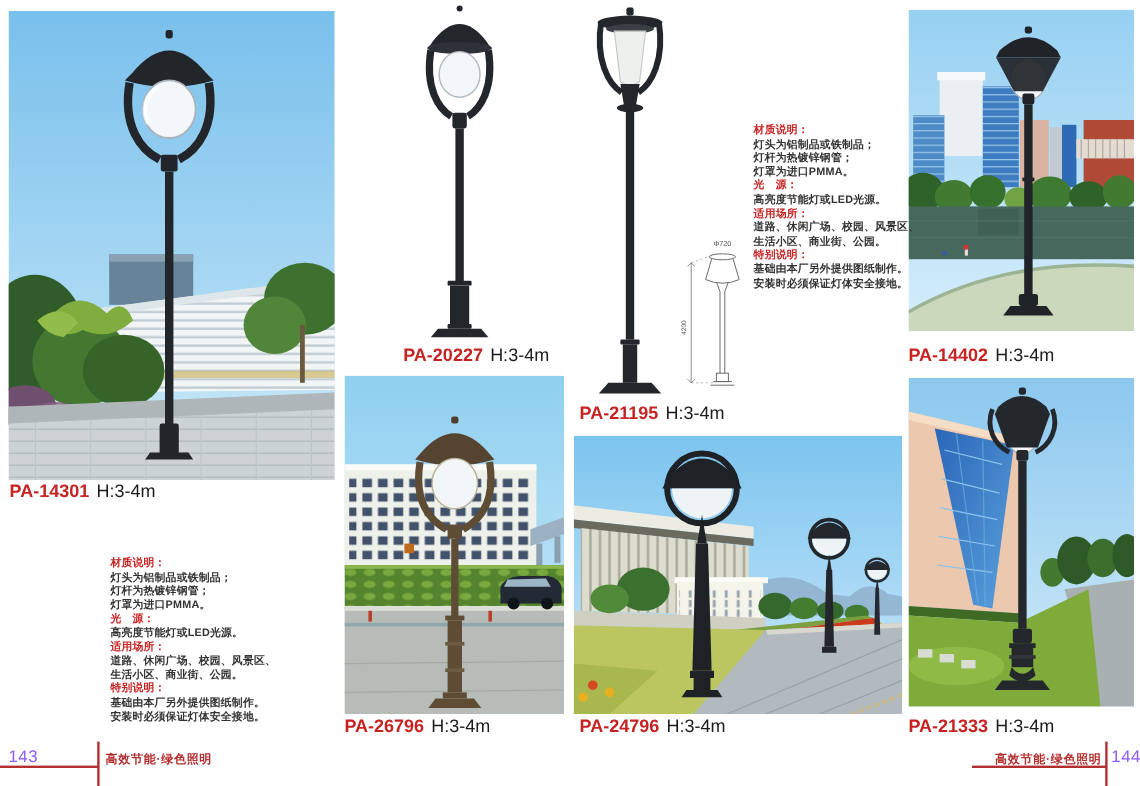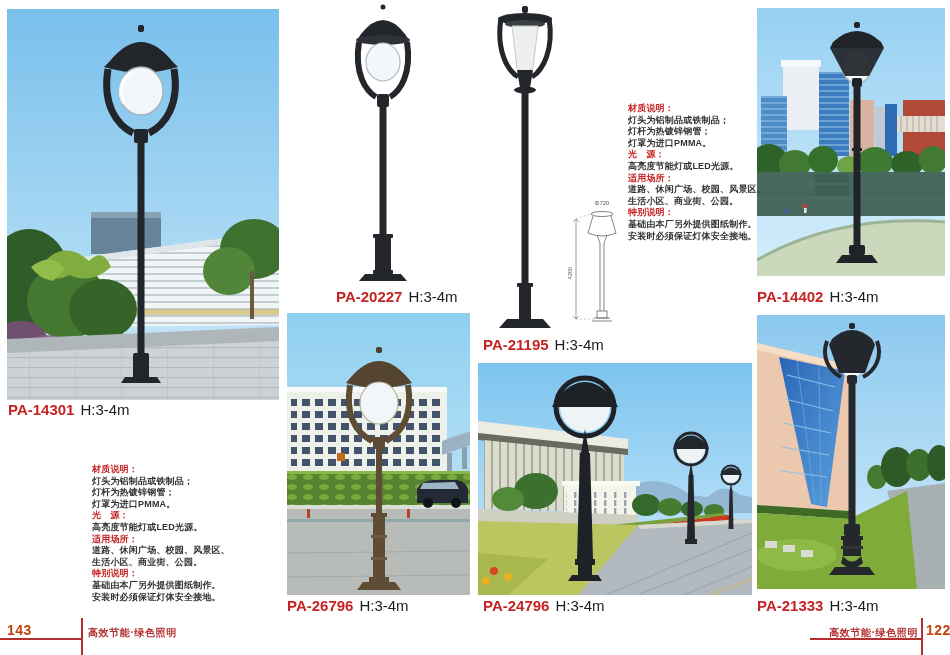--- a/index.html
+++ b/index.html
@@ -10,21 +10,21 @@
   .photo{position:absolute;overflow:hidden;}
   .photo svg{display:block;}
   .lampfig{position:absolute;}
   .plabel{position:absolute;white-space:nowrap;font-size:15px;line-height:17px;}
   .pmodel{color:#c62323;font-weight:700;}
   .pheight{color:#1c1c1c;font-weight:400;margin-left:6px;}
   .spec{position:absolute;width:178px;font-size:9px;line-height:11.6px;color:#333;font-weight:600;letter-spacing:0.2px;}
   .spec .h{color:#c62323;font-weight:700;font-family:Liberation Serif, serif;}
   .footer-rule{position:absolute;height:2px;background:#b43030;}
   .footer-vline{position:absolute;width:2px;background:#b43030;}
-  .pageno{position:absolute;font-size:14px;font-weight:700;color:#c2410c;letter-spacing:0.5px;}
+  .pageno{position:absolute;font-size:14px;font-weight:400;color:#8b5cf6;letter-spacing:0.5px;}
   .slogan{position:absolute;font-size:10px;font-weight:700;color:#b43030;letter-spacing:0.6px;white-space:nowrap;}
   .tech{position:absolute;}
 </style>
 </head>
 <body>
 
 <div id="catalog">
 
   <div class="photo" style="left:7px;top:9px;width:272px;height:391px;">
     <svg viewBox="0 0 272 391" width="272" height="391">
@@ -422,15 +422,15 @@
   </div>
 
   <div class="pageno" style="left:7px;top:622px;">143</div>
   <div class="footer-rule" style="left:0;top:638px;width:82px;"></div>
   <div class="footer-vline" style="left:81px;top:618px;height:37px;"></div>
   <div class="slogan" style="left:88px;top:626px;">高效节能·绿色照明</div>
 
   <div class="slogan" style="left:810px;top:626px;width:108px;text-align:right;">高效节能·绿色照明</div>
   <div class="footer-rule" style="left:810px;top:638px;width:112px;"></div>
   <div class="footer-vline" style="left:921px;top:618px;height:37px;"></div>
-  <div class="pageno" style="left:926px;top:622px;">122</div>
+  <div class="pageno" style="left:926px;top:622px;">144</div>
 
 </div>
 
 </body></html>

